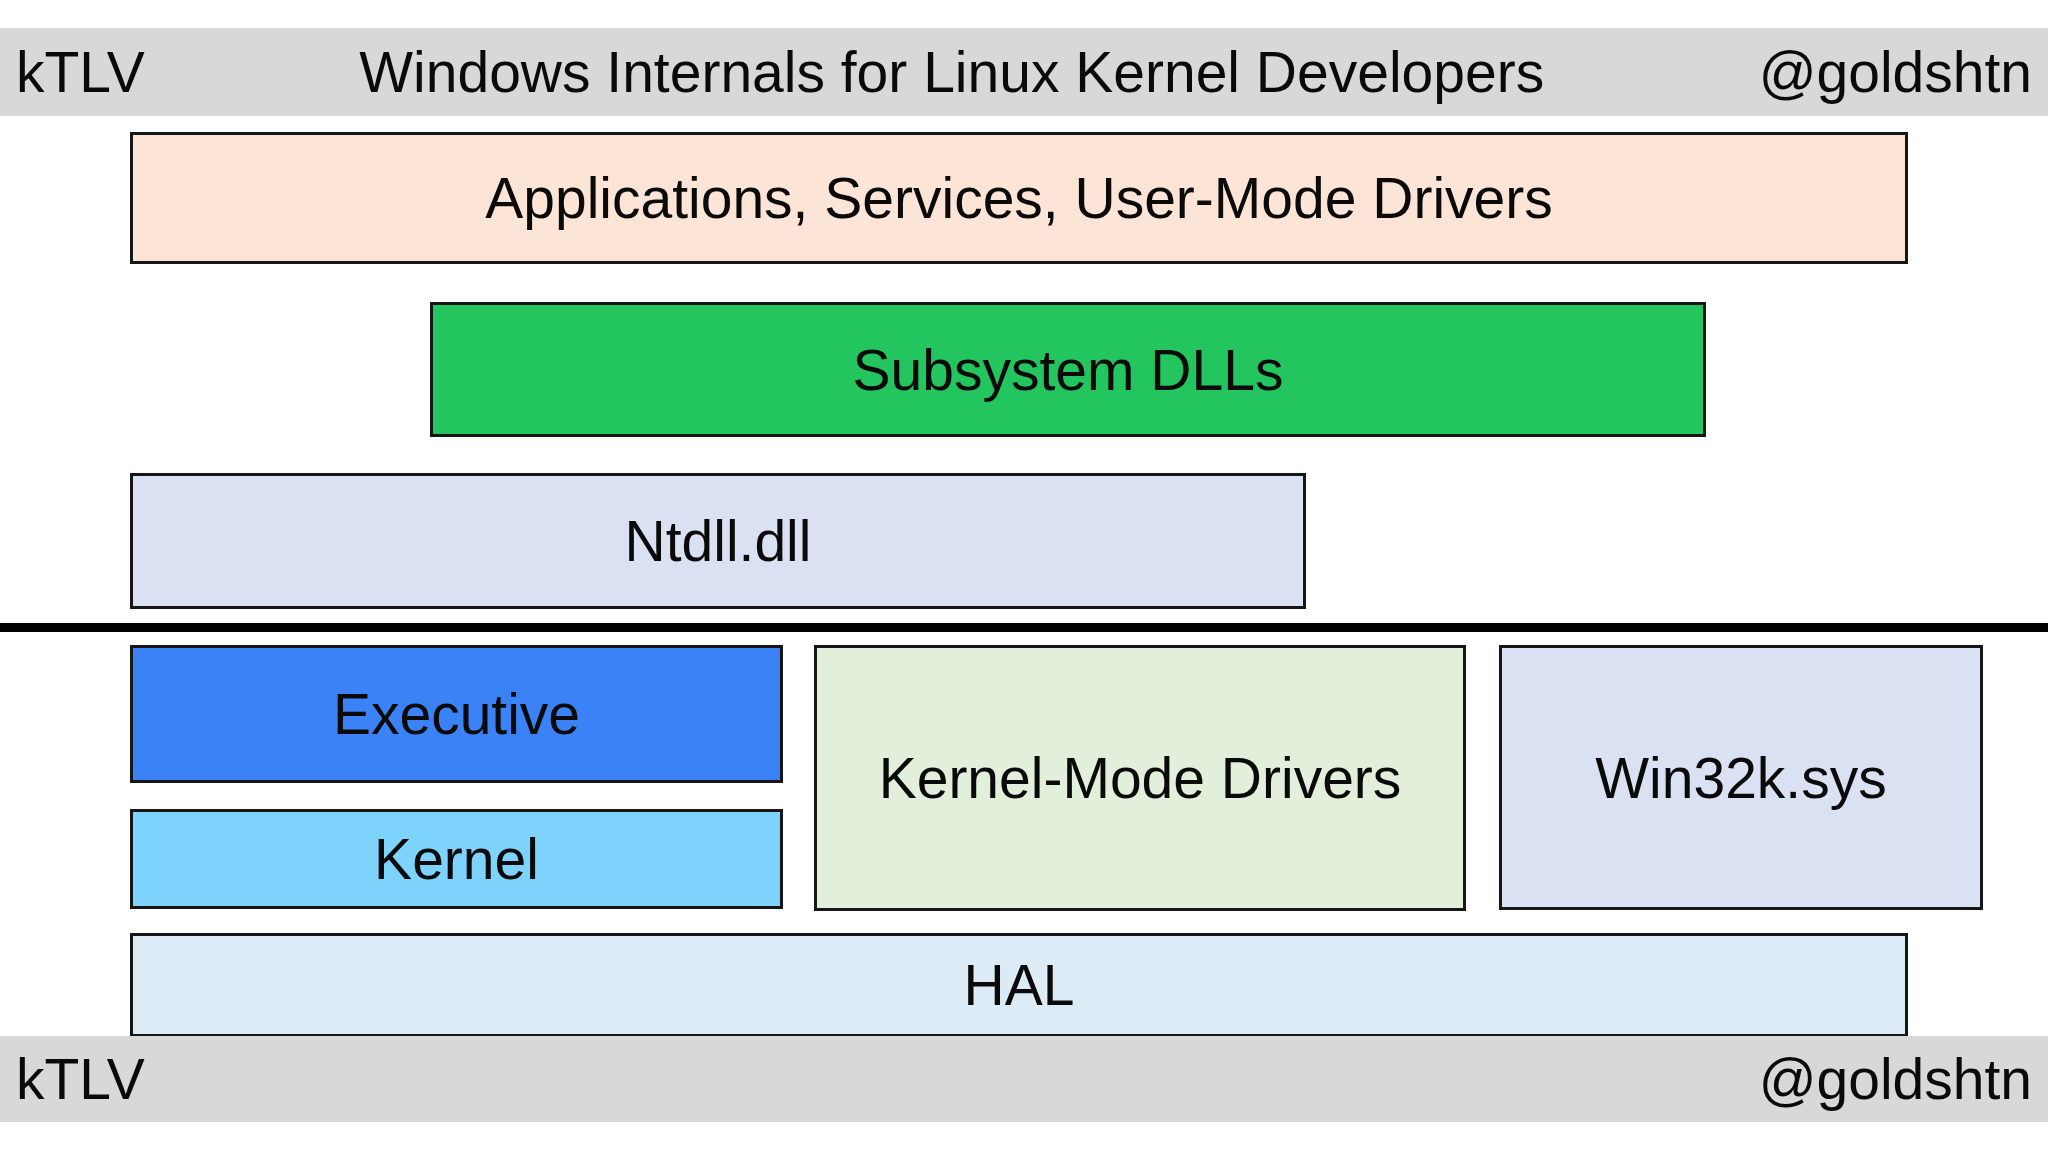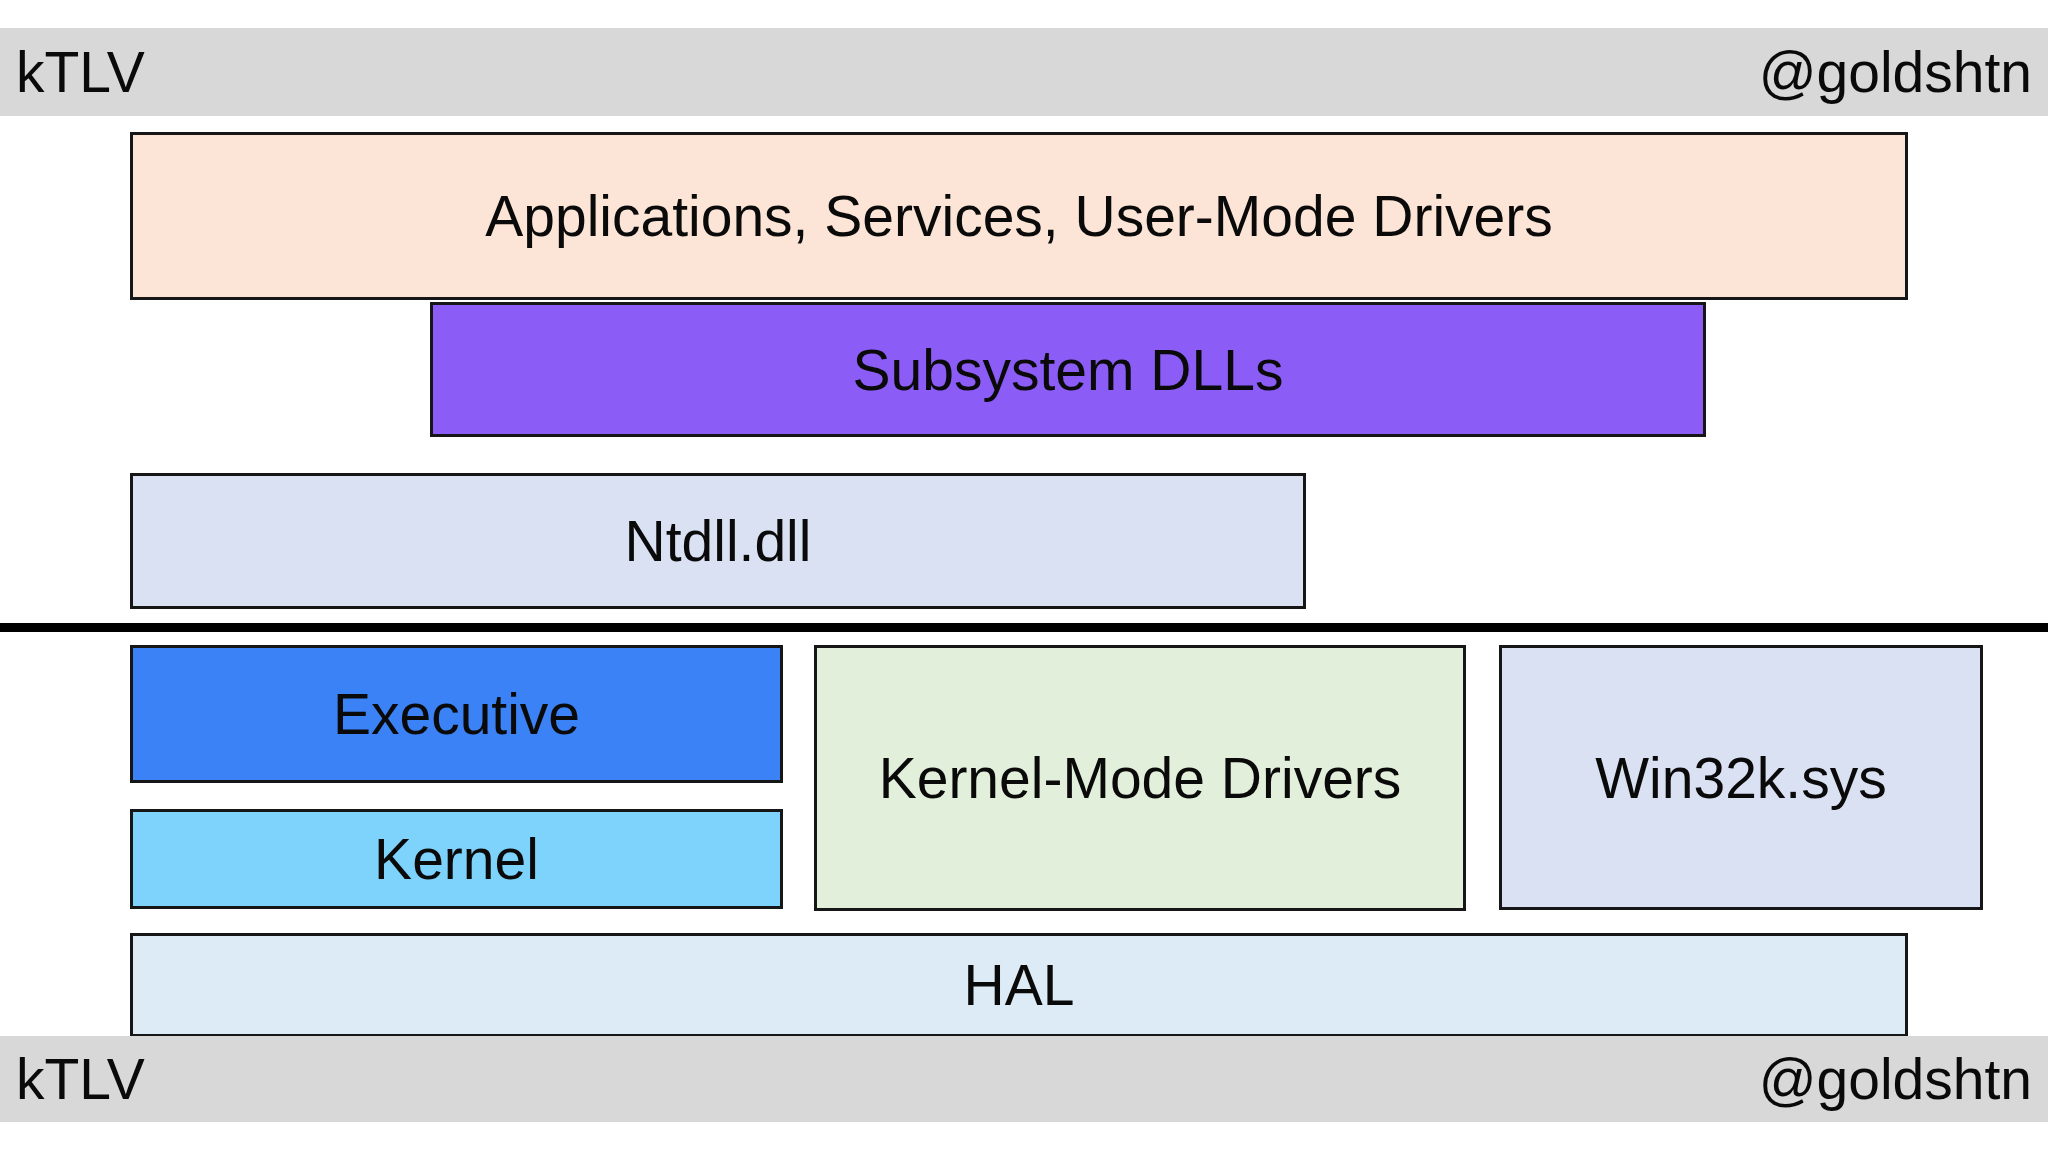--- a/index.html
+++ b/index.html
@@ -48,21 +48,21 @@
     box-sizing: border-box;
     border: 3px solid #161616;
     display: flex;
     align-items: center;
     justify-content: center;
     font-size: 57px;
     text-align: center;
     color: #0a0a0a;
   }
   
-  .box.applications { left: 130px; top: 132px; width: 1778px; height: 168px; }
+  .box.applications { left: 130px; top: 132px; width: 1778px; height: 132px; }
   .box.subsystem   { left: 430px; top: 302px; width: 1276px; height: 135px; }
   .box.ntdll       { left: 130px; top: 473px; width: 1176px; height: 136px; }
   
   .boundary {
     position: absolute;
     left: 0;
     top: 623px;
     width: 2048px;
     height: 9px;
     background: #000000;
@@ -74,30 +74,31 @@
   .box.win32k    { left: 1499px; top: 645px; width: 484px; height: 265px; }
   .box.hal       { left: 130px;  top: 933px; width: 1778px; height: 104px; }
 </style>
 </head>
 <body>
 
 <div class="stage">
 
   <div class="bar top" style="background-color: rgb(216, 216, 216);">
     <span class="side">kTLV</span>
+    <span class="center">Windows Internals for Linux Kernel Developers</span>
     <span class="side">@goldshtn</span>
   </div>
 
   <div>
 
     <div class="box applications" style="background-color: rgb(252, 228, 214);">
       <span>Applications, Services, User-Mode Drivers</span>
     </div>
 
-    <div class="box subsystem" style="background-color: #8b5cf6;">
+    <div class="box subsystem" style="background-color: #22c55e;">
       <span>Subsystem DLLs</span>
     </div>
 
     <div class="box ntdll" style="background-color: rgb(217, 225, 242);">
       <span>Ntdll.dll</span>
     </div>
 
     <div class="boundary" style="background-color: rgb(0, 0, 0);"></div>
 
     <div class="box executive" style="background-color: #3b82f6;">

